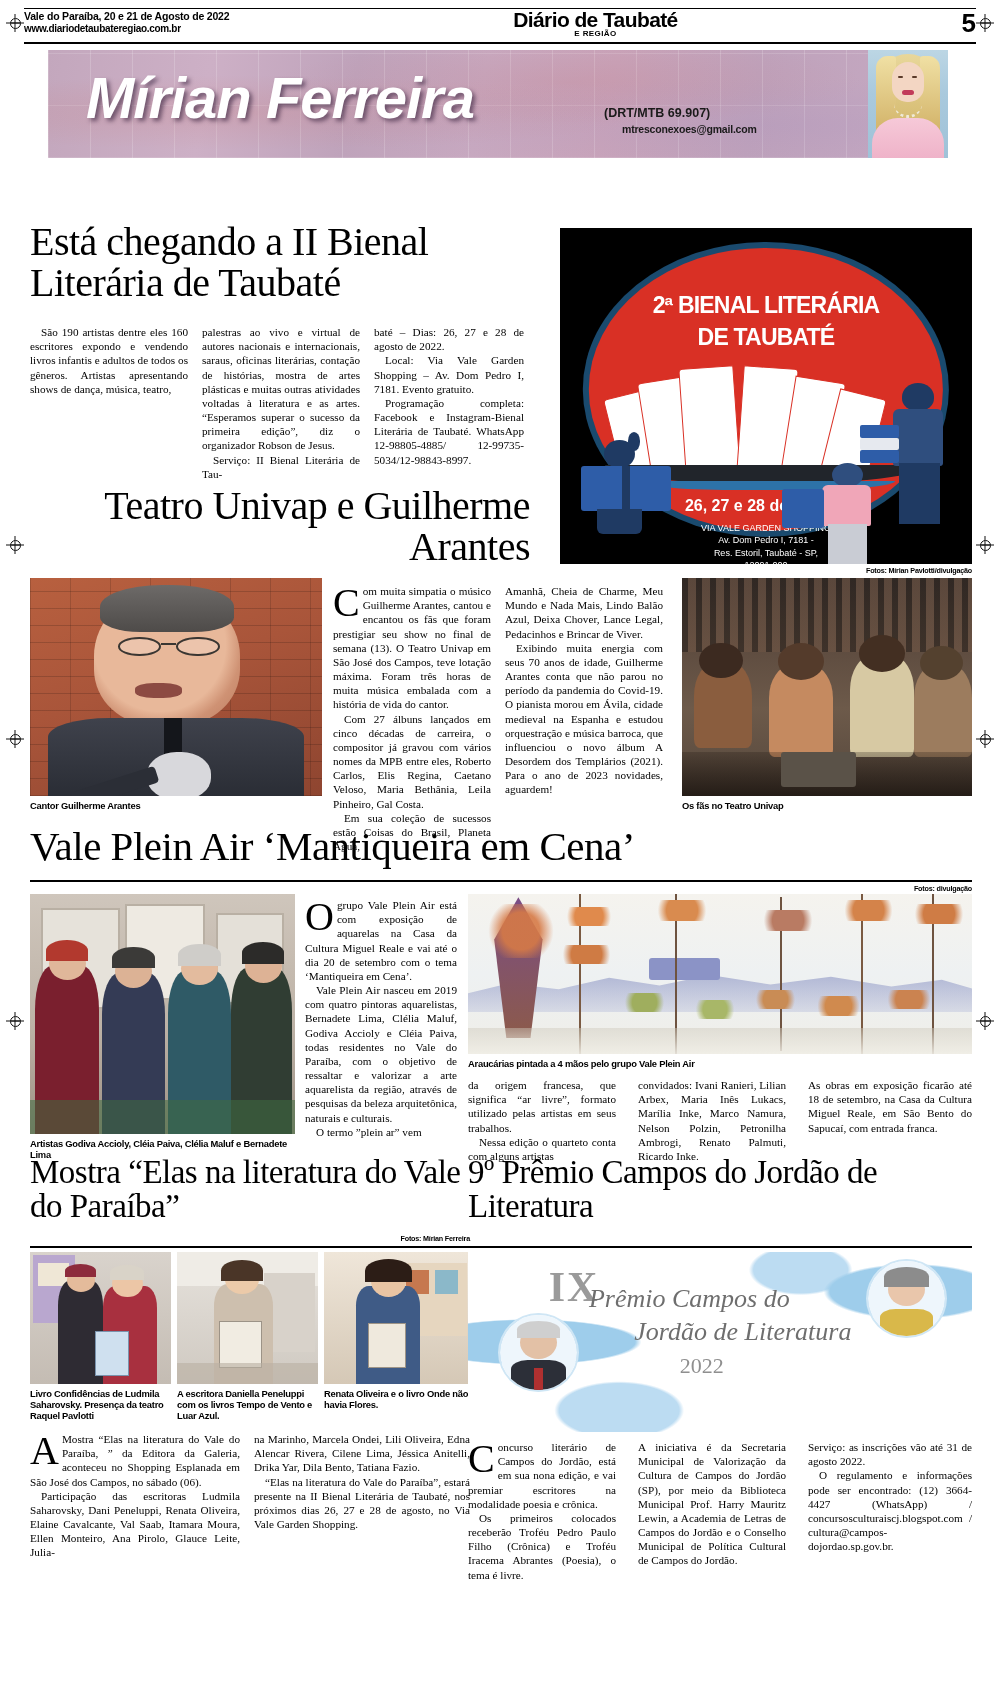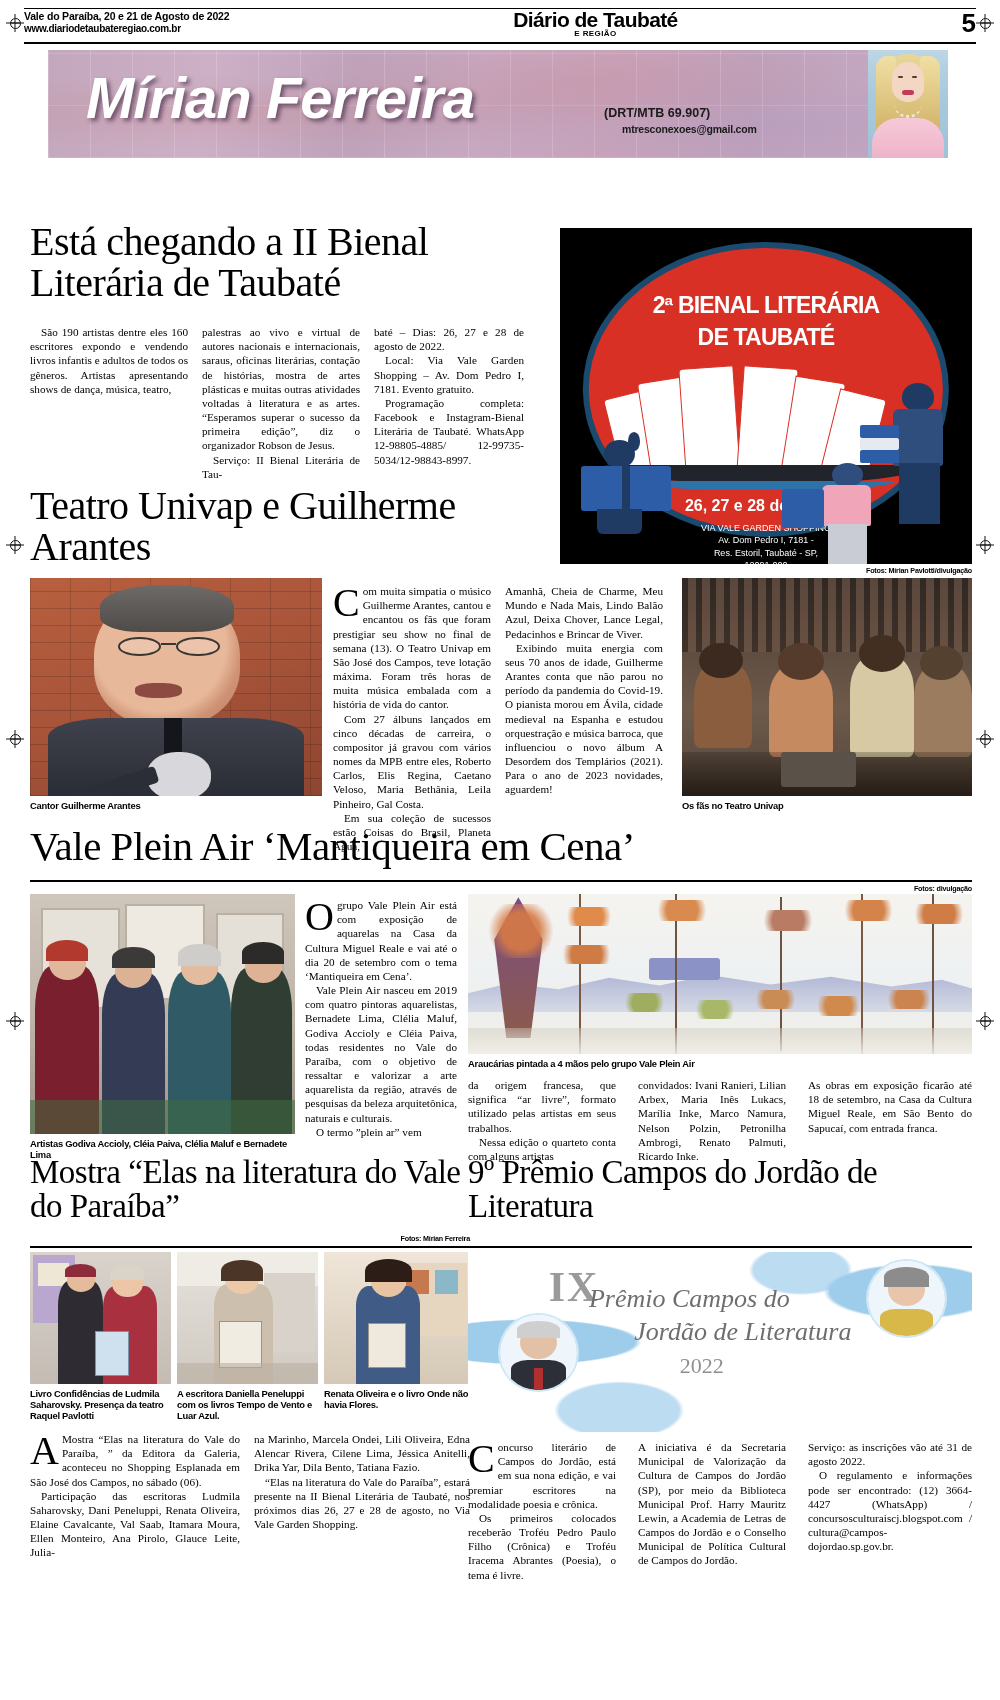--- a/index.html
+++ b/index.html
@@ -355,21 +355,21 @@
     <div class="dates">26, 27 e 28 de Agosto</div>
     <div class="addr">
       <div>VIA VALE GARDEN SHOPPING</div>
       <div>Av. Dom Pedro I, 7181 -</div>
       <div>Res. Estoril, Taubaté - SP,</div>
       <div>12091-000</div>
     </div>
   </div>
   <div class="credit" style="position:absolute; left:700px; top:566px; width:272px;">Fotos: Mírian Pavlotti/divulgação</div>
 
-  <div style="position:absolute; left:30px; top:486px; width:500px; text-align:left;">
+  <div style="position:absolute; left:30px; top:486px; width:500px; text-align:right;">
     <div class="hl" style="font-size:40px;">Teatro Univap e Guilherme Arantes</div>
   </div>
 
   <div class="photo" style="left:30px; top:578px; width:292px; height:218px;">
     <div style="position:absolute; inset:0;
         background:
           repeating-linear-gradient(0deg, rgba(0,0,0,0.16) 0 1px, rgba(0,0,0,0) 1px 17px),
           repeating-linear-gradient(90deg, rgba(0,0,0,0.14) 0 1px, rgba(0,0,0,0) 1px 40px),
           linear-gradient(160deg,#b8603f 0%,#a9553a 45%,#8e4530 100%);"></div>
     <div style="position:absolute; left:22%; top:6%; width:50%; height:62%;

